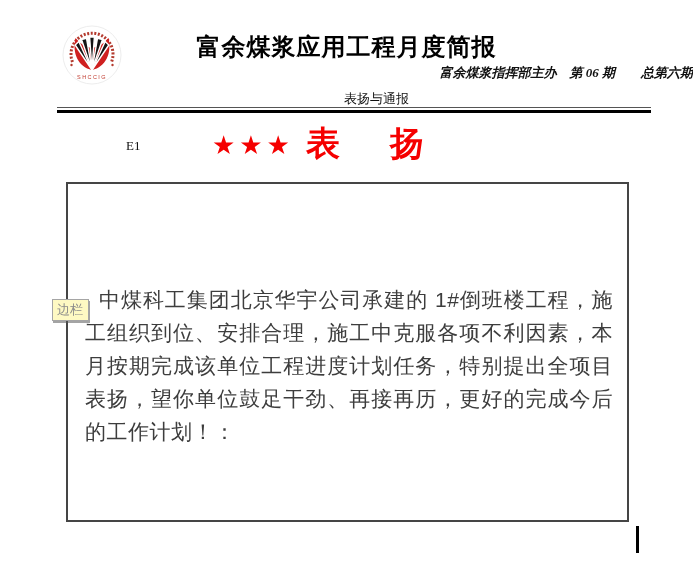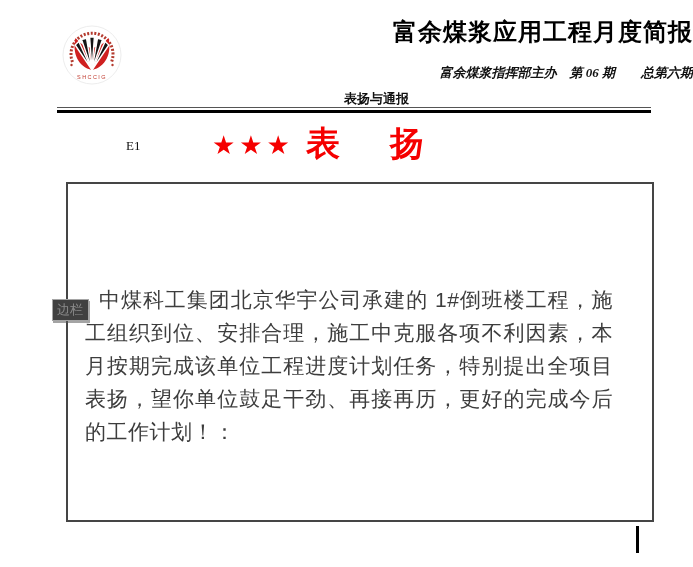--- a/index.html
+++ b/index.html
@@ -3,58 +3,58 @@
 <meta charset="utf-8">
 <style>
   html,body{margin:0;padding:0;background:#ffffff;}
   .page{
     position:relative;width:693px;height:567px;background:#ffffff;overflow:hidden;
     font-family:"Liberation Serif",serif;color:#000;
   }
   
   .logo{position:absolute;left:62px;top:25px;width:60px;height:60px;}
   .title{
-    position:absolute;left:0;right:0;top:16px;text-align:right;
+    position:absolute;left:0;right:0;top:31px;text-align:center;
     font-family:"Liberation Sans",sans-serif;font-weight:bold;font-size:24px;
     letter-spacing:1px;color:#000;
   }
   .subtitle{
     position:absolute;left:0;right:0;top:64px;text-align:right;
     font-weight:bold;font-size:13px;color:#111;font-style:italic;
   }
   .meta-e1{position:absolute;left:126px;top:90px;font-size:13px;color:#111;margin-top:48px;}
-  .meta-section{position:absolute;left:344px;top:90px;font-size:13px;font-weight:bold;color:#111;}
+  .meta-section{position:absolute;left:344px;top:90px;font-size:13px;font-weight:normal;color:#111;}
   .meta-date{position:absolute;left:479px;top:90px;font-size:13px;color:#111;}
   .rule{
     position:absolute;left:57px;top:107px;width:594px;height:2px;
     border-top:1px solid #555;border-bottom:3px solid #000;background:#fff;
   }
   
   .headline{
     position:absolute;left:212px;top:127px;display:flex;align-items:center;
     color:#f50000;white-space:nowrap;
   }
   .headline .stars{font-size:26px;letter-spacing:4px;line-height:1;padding-top:4px;}
   .headline .h-char{font-size:34px;font-weight:bold;font-family:"Liberation Serif",serif;line-height:1;}
   .headline .h-char.first{margin-left:12px;}
   .headline .h-char.second{margin-left:50px;}
   
   .textbox{
     position:absolute;left:66px;top:182px;width:559px;height:336px;
-    border:2px solid #454545;background:#fff;padding-left:25px;
+    border:2px solid #454545;background:#fff;
   }
   .para{
     position:absolute;left:17px;top:99px;width:528px;
     font-family:"Liberation Sans",sans-serif;font-size:21px;line-height:33px;
     color:#3d3d3d;text-align:justify;text-indent:14px;letter-spacing:0.5px;
   }
   
   .side-tag{
     position:absolute;left:52px;top:299px;z-index:3;
-    background:#404040;border:1px solid #a5a5a5;
+    background:#fef9c3;border:1px solid #a5a5a5;
     box-shadow:1px 2px 0 rgba(90,90,90,.55);
     color:#8b8b8b;font-size:13px;line-height:16px;padding:2px 5px 2px 4px;
     font-family:"Liberation Sans",sans-serif;
   }
   
   .caret{position:absolute;left:636px;top:526px;width:3px;height:27px;background:#000;}
 </style>
 </head>
 <body>
 

